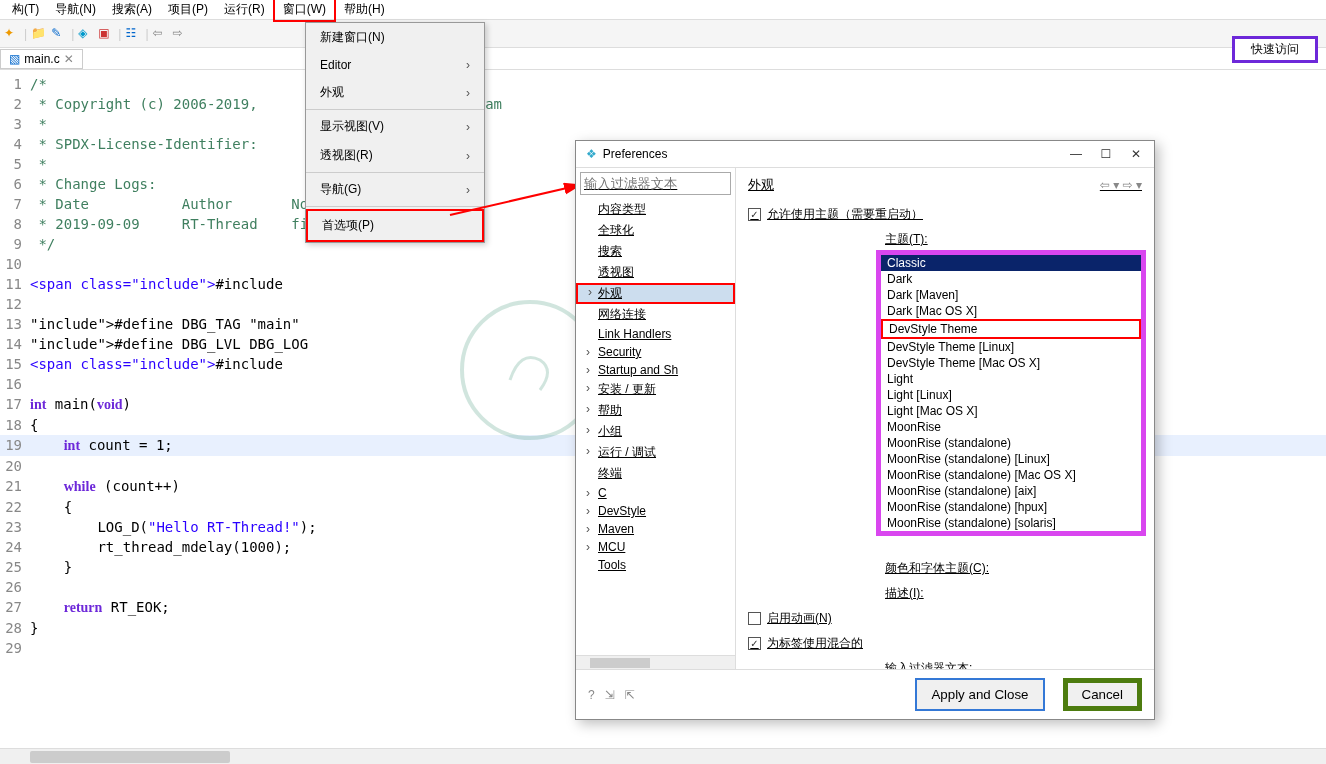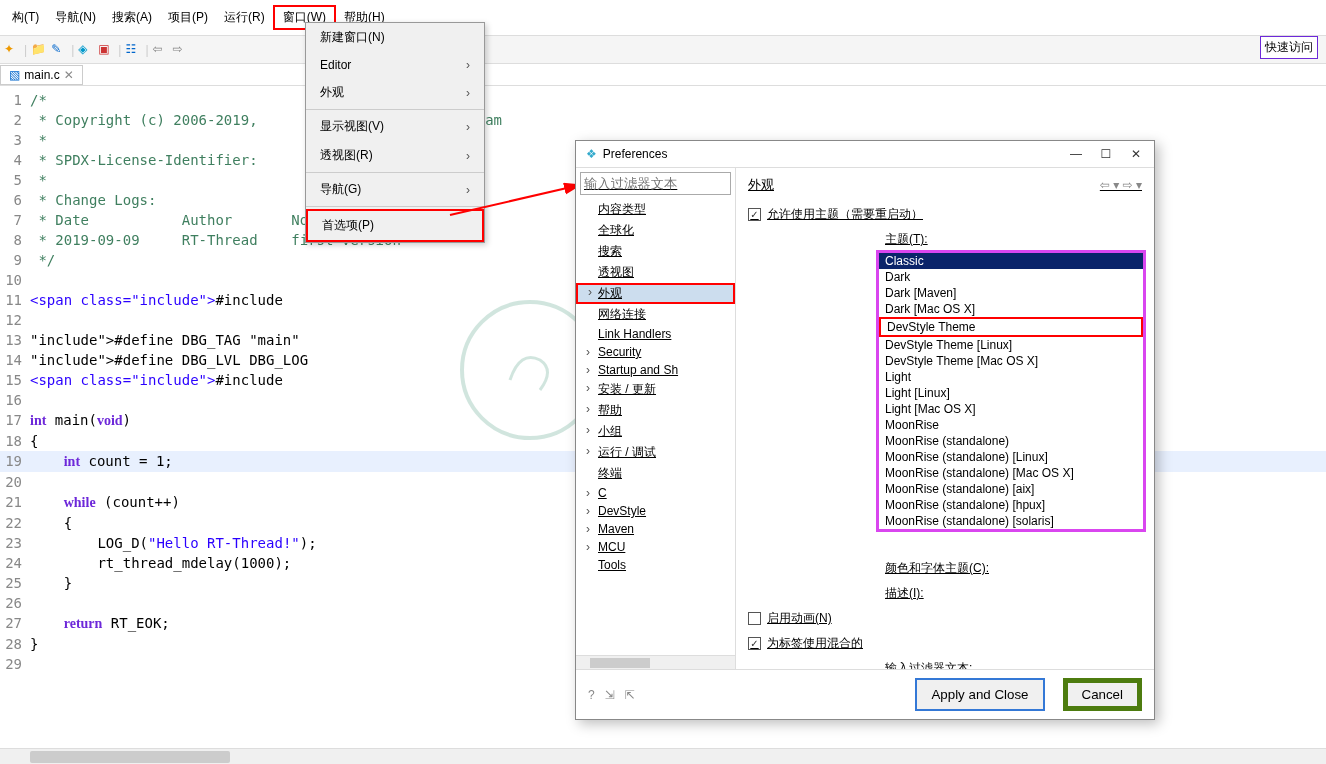--- a/index.html
+++ b/index.html
@@ -1,22 +1,22 @@
 <!DOCTYPE html>
 <html><head>
 <meta charset="utf-8">
 <style>
 * { box-sizing: border-box; margin: 0; padding: 0; }
 body { font-family: "Microsoft YaHei", Arial, sans-serif; font-size: 12px; background: #fff; position: relative; width: 1326px; height: 764px; overflow: hidden; }
-.menubar { display: flex; align-items: center; height: 36px; border-bottom: 1px solid #ddd; padding-left: 4px; }
+.menubar { display: flex; align-items: center; height: 20px; border-bottom: 1px solid #ddd; padding-left: 4px; }
 .menubar-item { padding: 2px 8px; cursor: pointer; }
 .menubar-item.active { border: 2px solid red; }
 .toolbar { display: flex; align-items: center; height: 28px; background: #f5f5f5; border-bottom: 1px solid #ddd; padding: 0 4px; gap: 4px; }
 .toolbar-icon { width: 16px; height: 16px; display: inline-block; }
-.quick-access { position: absolute; right: 8px; top: 36px; border: 1px solid #6d28d9; padding: 2px 4px; background: #fff; }
+.quick-access { position: absolute; right: 8px; top: 36px; border: 3px solid #6d28d9; padding: 2px 16px; background: #fff; }
 .editor-tab { display: flex; align-items: center; height: 22px; border-bottom: 1px solid #ddd; }
 .tab { padding: 2px 8px; border: 1px solid #ccc; background: #fff; display: flex; align-items: center; gap: 4px; }
 .close-x { color: #888; cursor: pointer; }
 .editor { position: relative; font-family: Consolas, monospace; font-size: 14px; line-height: 20px; padding: 4px 0; }
 .line { display: flex; }
 .line.highlight { background: #e8f0fe; }
 .gutter { width: 30px; text-align: right; color: #888; padding-right: 8px; user-select: none; }
 .code { white-space: pre; }
 .comment { color: #3f7f5f; }
 .keyword { color: #6d28d9; font-weight: bold; font-family: Liberation Serif, serif; }
@@ -40,21 +40,21 @@
 .tree-item.expandable::before { content: "›"; position: absolute; left: 10px; color: #555; }
 .tree-item.selected { background: #cde; border: 2px solid red; padding: 0 4px 0 20px; }
 .pref-right { flex: 1; padding: 8px 12px; position: relative; display: flex; flex-direction: column; }
 .pref-right-header { display: flex; justify-content: space-between; align-items: center; margin-bottom: 8px; }
 .pref-right-title { font-size: 13px; }
 .nav-arrows { color: #888; display: flex; gap: 4px; }
 .form-row { display: flex; align-items: center; margin: 4px 0; gap: 6px; flex-direction: column; }
 .form-label { width: 120px; }
 .select-box { flex: 1; border: 1px solid #7a9; padding: 2px 4px; background: #fff; display: flex; justify-content: space-between; align-items: center; }
 .select-box .chev { color: #555; }
-.dropdown-list { position: absolute; top: 82px; left: 140px; right: 8px; border: 3px solid #d946ef; background: #fff; max-height: 330px; overflow-y: auto; z-index: 5; }
+.dropdown-list { position: absolute; top: 82px; left: 140px; right: 8px; border: 5px solid #d946ef; background: #fff; max-height: 330px; overflow-y: auto; z-index: 5; }
 .dropdown-list .opt { padding: 1px 6px; cursor: pointer; }
 .dropdown-list .opt.sel { background: #0a246a; color: #fff; }
 .dropdown-list .opt.boxed { border: 2px solid red; }
 .checkbox-row { display: flex; align-items: center; gap: 6px; margin: 4px 0; }
 .checkbox { width: 13px; height: 13px; border: 1px solid #555; display: inline-flex; align-items: center; justify-content: center; font-size: 10px; }
 .checkbox.checked::after { content: "✓"; color: #333; }
 .btn-row { display: flex; justify-content: flex-end; gap: 18px; margin-top: 8px; }
 .btn { padding: 4px 14px; border: 5px solid #4d7c0f; background: #f0f0f0; cursor: pointer; }
 .btn.primary { border: 2px solid #3478d6; }
 .pref-footer { border-top: 1px solid #ddd; padding: 8px 12px; display: flex; justify-content: space-between; align-items: center; }

